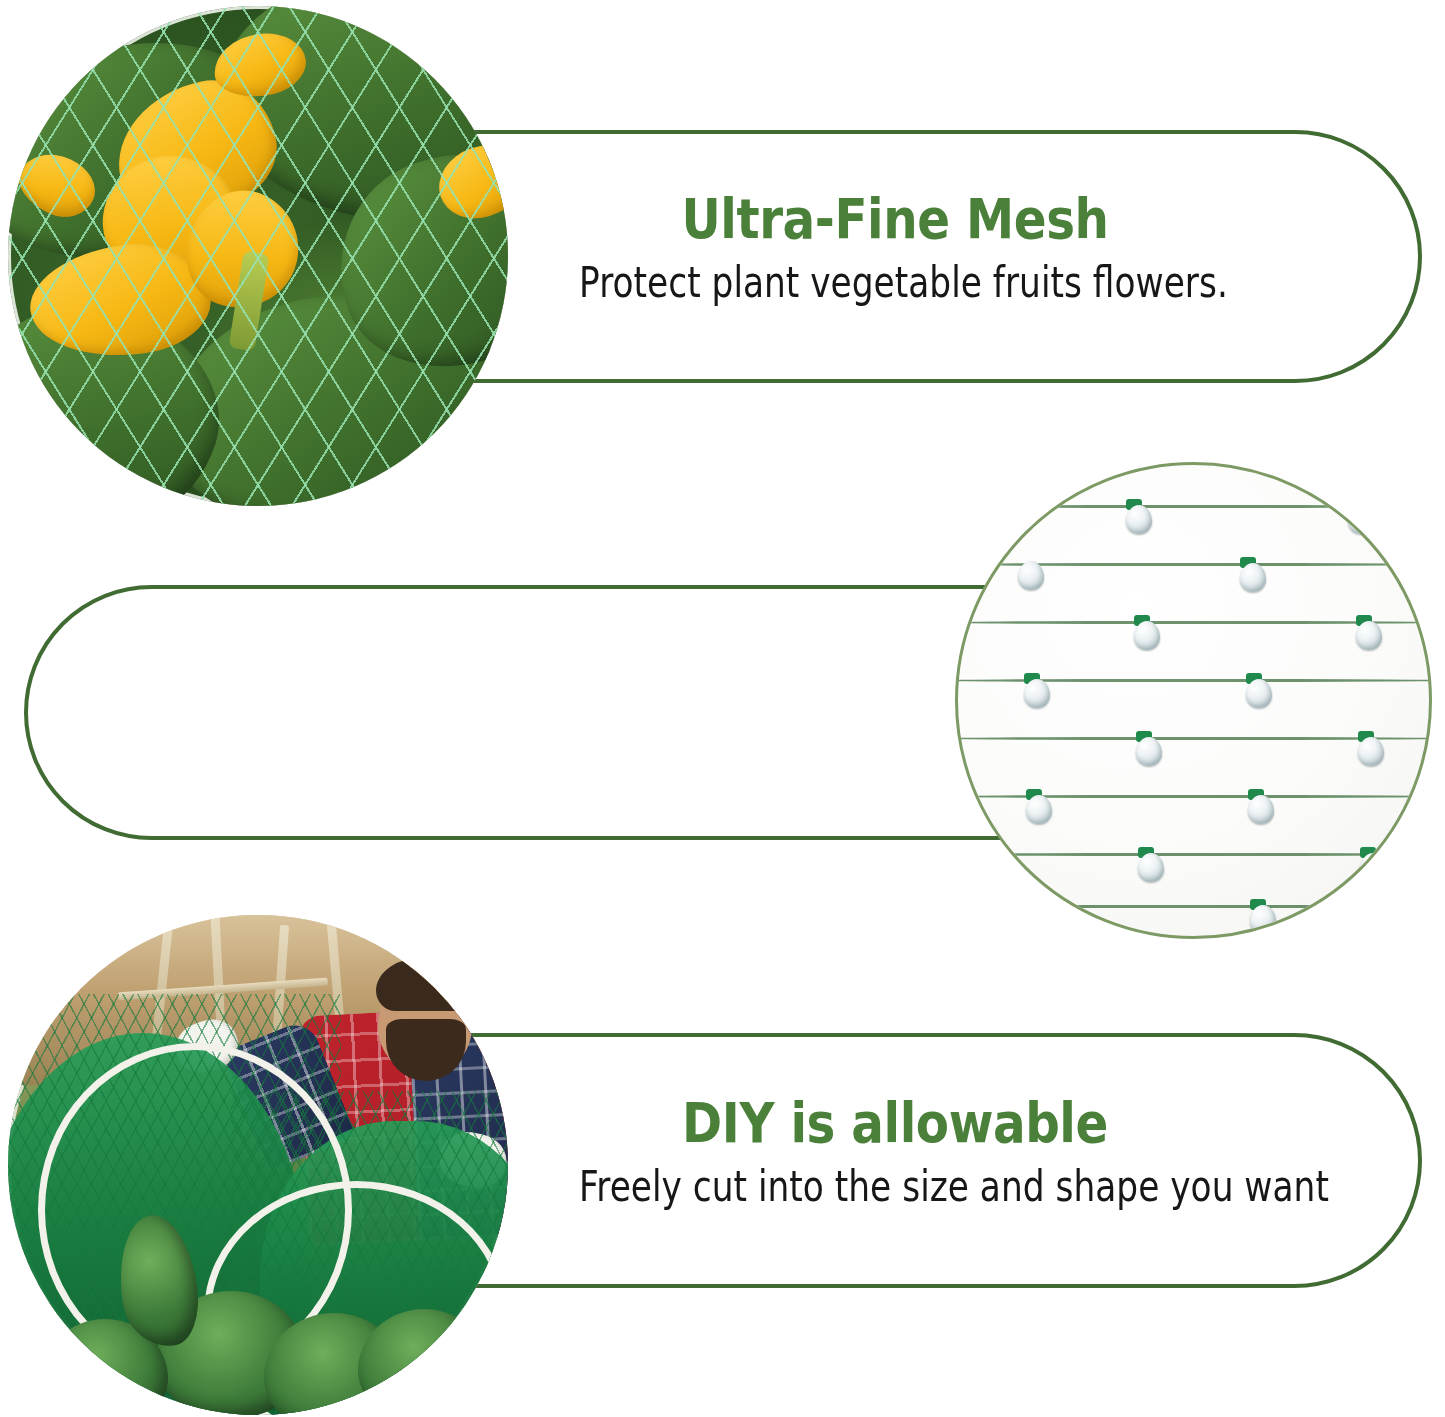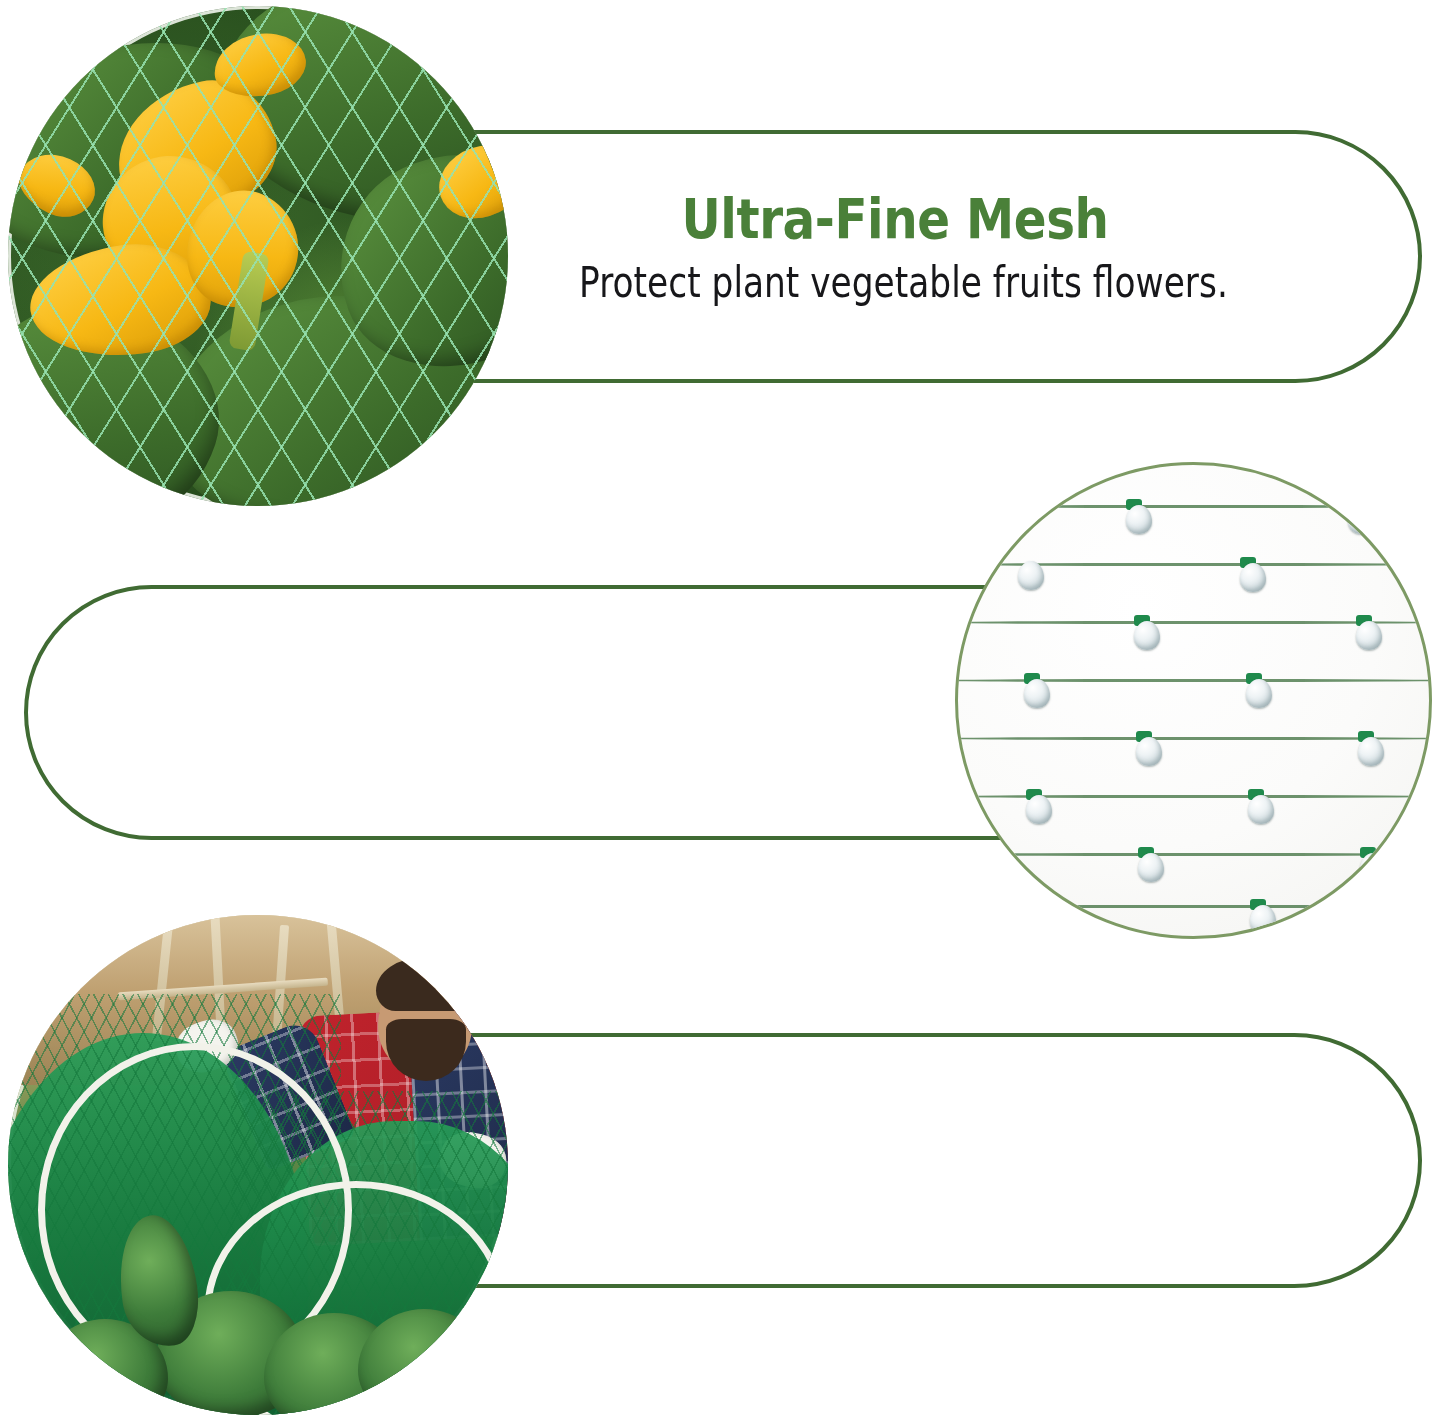--- a/index.html
+++ b/index.html
@@ -275,20 +275,24 @@
     <div class="droplet" style="left:400px; top:272px;"></div>
     <div class="droplet" style="left:68px;  top:330px;"></div>
     <div class="droplet" style="left:180px; top:388px;"></div>
     <div class="droplet" style="left:292px; top:440px;"></div>
     <div class="droplet" style="left:402px; top:388px;"></div>
     <div class="droplet" style="left:60px;  top:96px;"></div>
   </div>
 
   <div class="pill" style="left:230px; top:1033px; width:1192px; height:255px;"></div>
 
+  <div class="pill-text" style="left:500px; top:1096px; width:790px;">
+    <div class="feature-title">DIY is allowable</div>
+    <div class="feature-sub">Freely cut into the size and shape you want</div>
+  </div>
 
   <div class="photo-circle" id="circle-gardener">
     <div class="g-soil"></div>
     <div class="g-stake" style="left:150px; top:6px;  height:120px; transform:rotate(6deg);"></div>
     <div class="g-stake" style="left:206px; top:0px;  height:136px; transform:rotate(-3deg);"></div>
     <div class="g-stake" style="left:268px; top:10px; height:118px; transform:rotate(4deg);"></div>
     <div class="g-stake" style="left:324px; top:4px;  height:128px; transform:rotate(-5deg);"></div>
     <div class="g-stake" style="left:110px; top:70px; width:210px; height:8px; transform:rotate(-4deg);"></div>
 
     <div class="g-torso" style="left:296px; top:96px; width:212px; height:230px; transform:rotate(-3deg);">

